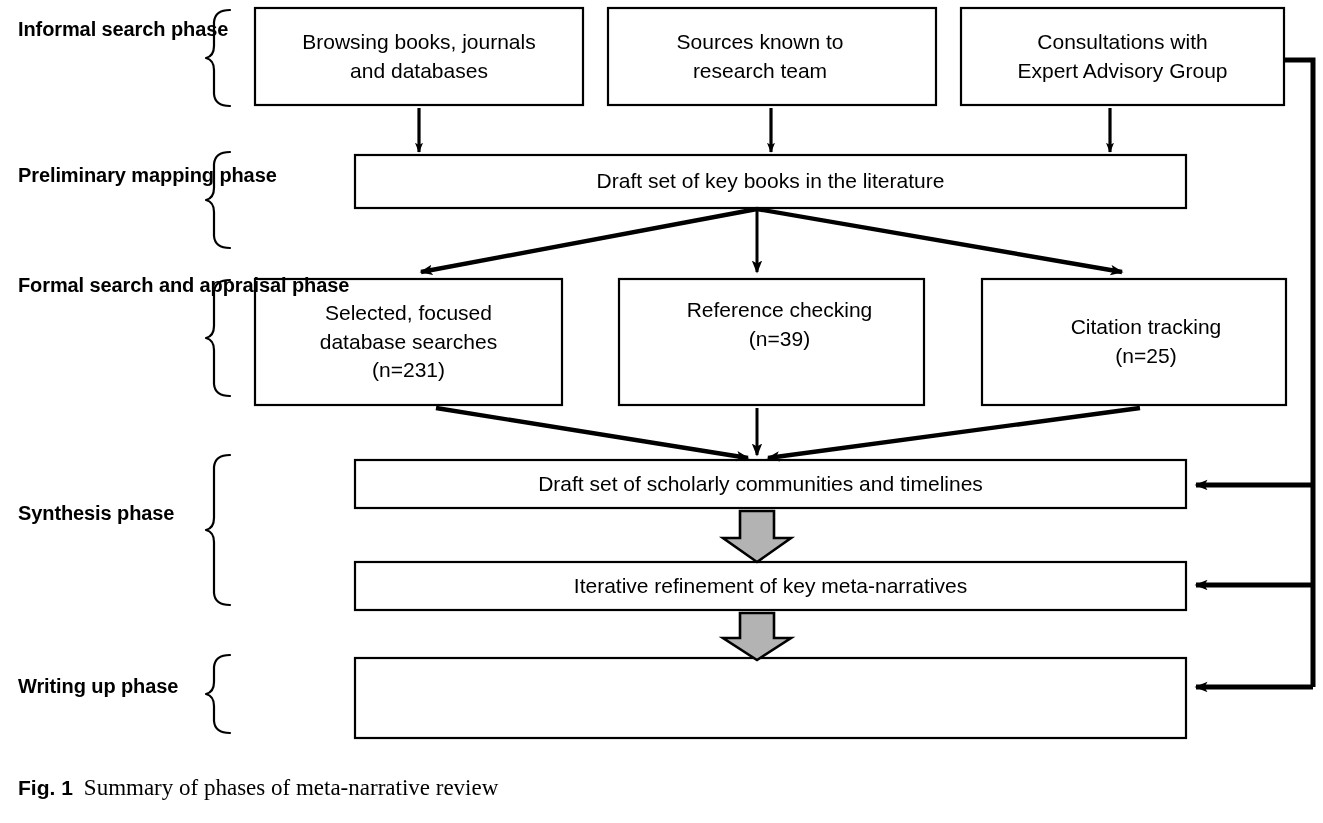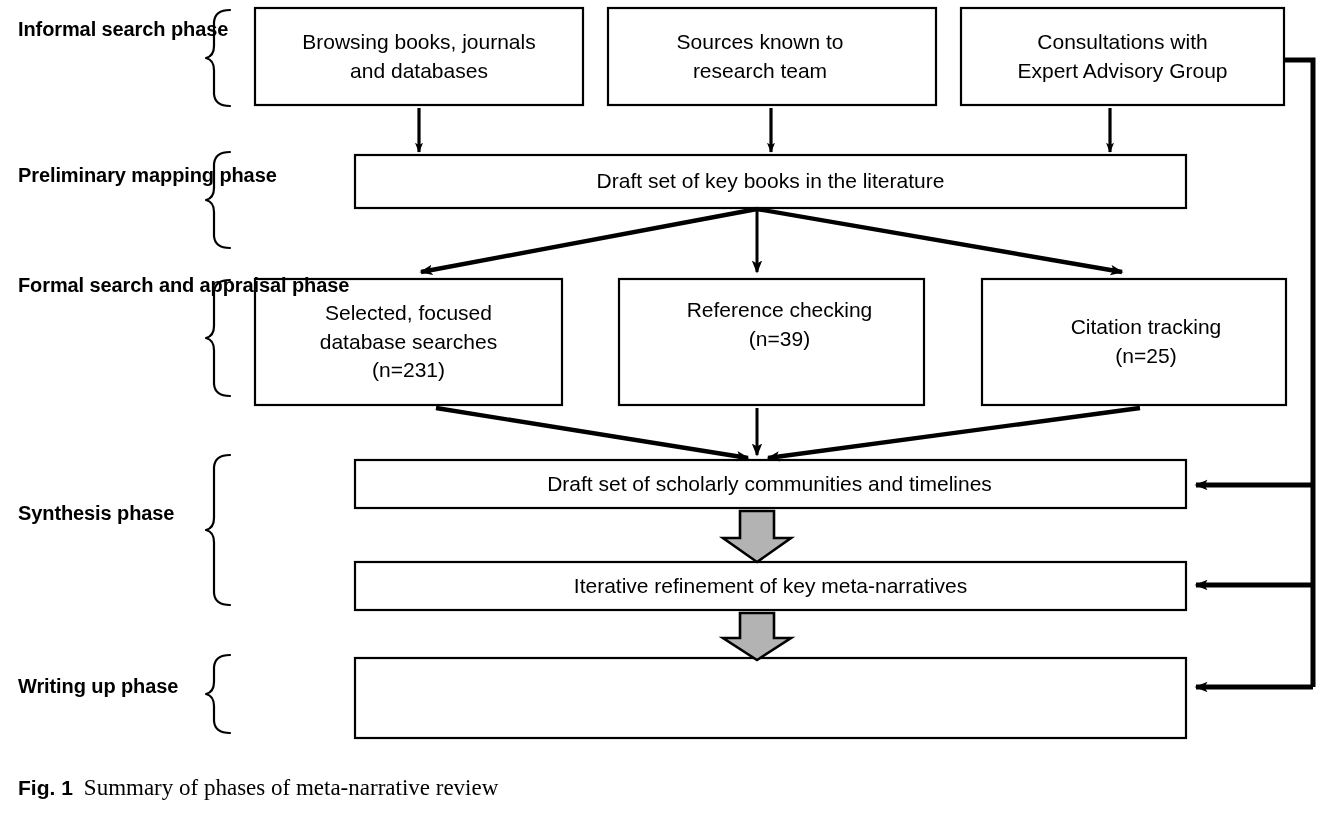--- a/index.html
+++ b/index.html
@@ -121,20 +121,20 @@
   <div class="box-text" style="left:355px;top:155px;width:831px;height:53px;">Draft set of key books in the literature</div>
 
   <div class="box-text" style="left:255px;top:279px;width:307px;height:126px;text-align:center;">Selected, focused
 database searches
 (n=231)</div>
   <div class="box-text" style="left:619px;top:279px;width:305px;height:92px;margin-left:8px;">Reference checking
 (n=39)</div>
   <div class="box-text" style="left:982px;top:279px;width:304px;height:126px;padding-left:12px;">Citation tracking
 (n=25)</div>
 
-  <div class="box-text" style="left:354px;top:460px;width:831px;height:48px;">Draft set of scholarly communities and timelines</div>
+  <div class="box-text" style="left:345px;top:460px;width:831px;height:48px;">Draft set of scholarly communities and timelines</div>
   <div class="box-text" style="left:355px;top:562px;width:831px;height:48px;">Iterative refinement of key meta-narratives</div>
 
   <div class="caption">
     <span class="figno">Fig. 1</span><span>Summary of phases of meta-narrative review</span>
   </div>
 
 </div>
 
 </body></html>

